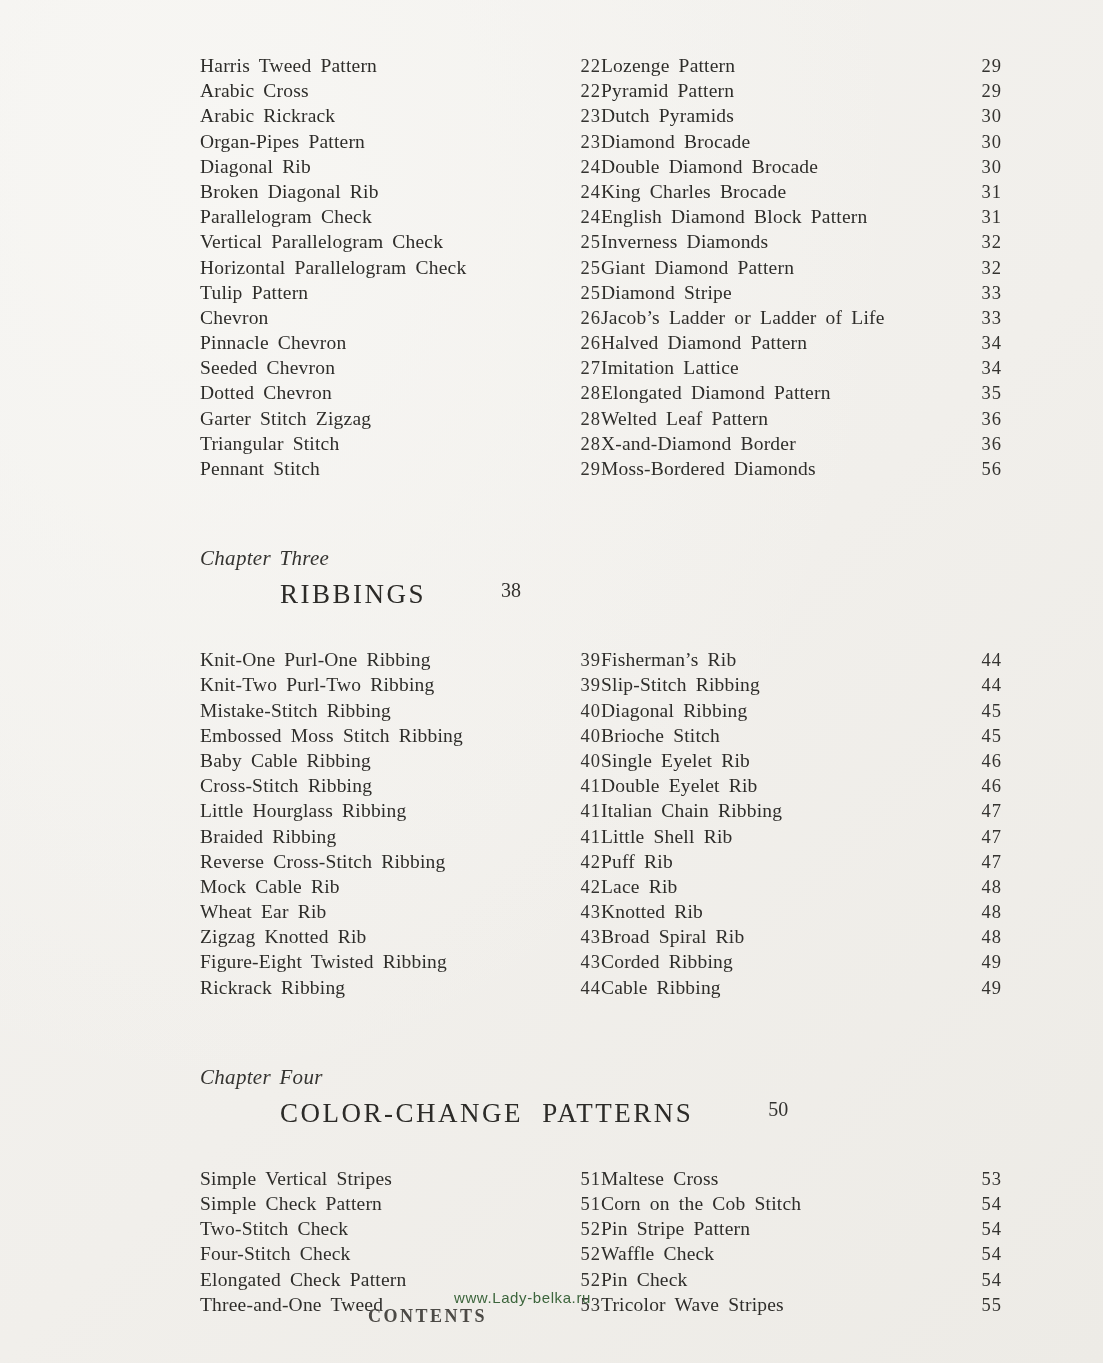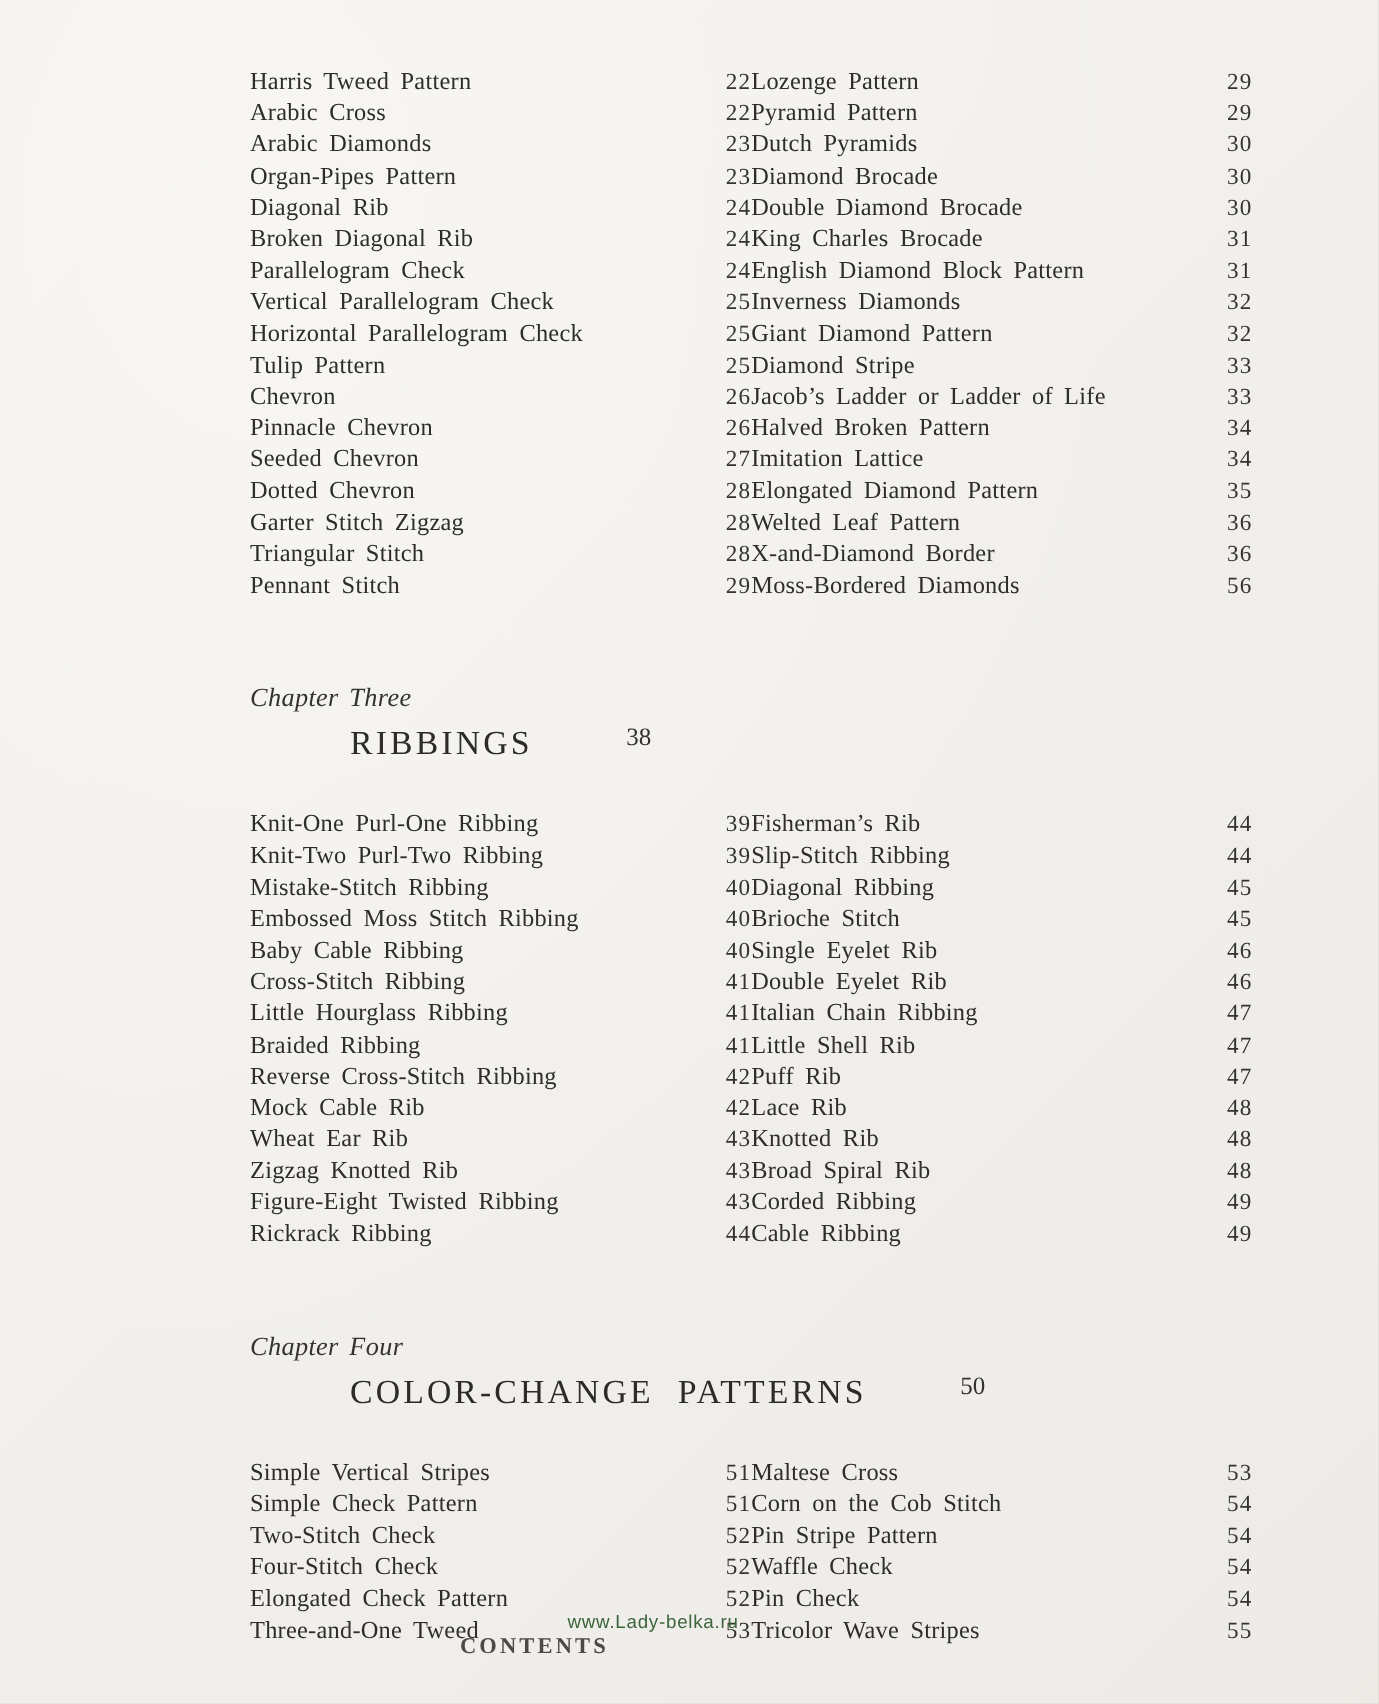--- a/index.html
+++ b/index.html
@@ -102,21 +102,21 @@
           <div class="col">
             <div class="row">
               <span class="entry-title">Harris Tweed Pattern</span>
               <span class="entry-page">22</span>
             </div>
             <div class="row">
               <span class="entry-title">Arabic Cross</span>
               <span class="entry-page">22</span>
             </div>
             <div class="row">
-              <span class="entry-title">Arabic Diamonds</span>
+              <span class="entry-title">Arabic Rickrack</span>
               <span class="entry-page">23</span>
             </div>
             <div class="row">
               <span class="entry-title">Organ-Pipes Pattern</span>
               <span class="entry-page">23</span>
             </div>
             <div class="row">
               <span class="entry-title">Diagonal Rib</span>
               <span class="entry-page">24</span>
             </div>
@@ -208,21 +208,21 @@
             </div>
             <div class="row">
               <span class="entry-title">Diamond Stripe</span>
               <span class="entry-page">33</span>
             </div>
             <div class="row">
               <span class="entry-title">Jacob’s Ladder or Ladder of Life</span>
               <span class="entry-page">33</span>
             </div>
             <div class="row">
-              <span class="entry-title">Halved Broken Pattern</span>
+              <span class="entry-title">Halved Diamond Pattern</span>
               <span class="entry-page">34</span>
             </div>
             <div class="row">
               <span class="entry-title">Imitation Lattice</span>
               <span class="entry-page">34</span>
             </div>
             <div class="row">
               <span class="entry-title">Elongated Diamond Pattern</span>
               <span class="entry-page">35</span>
             </div>

